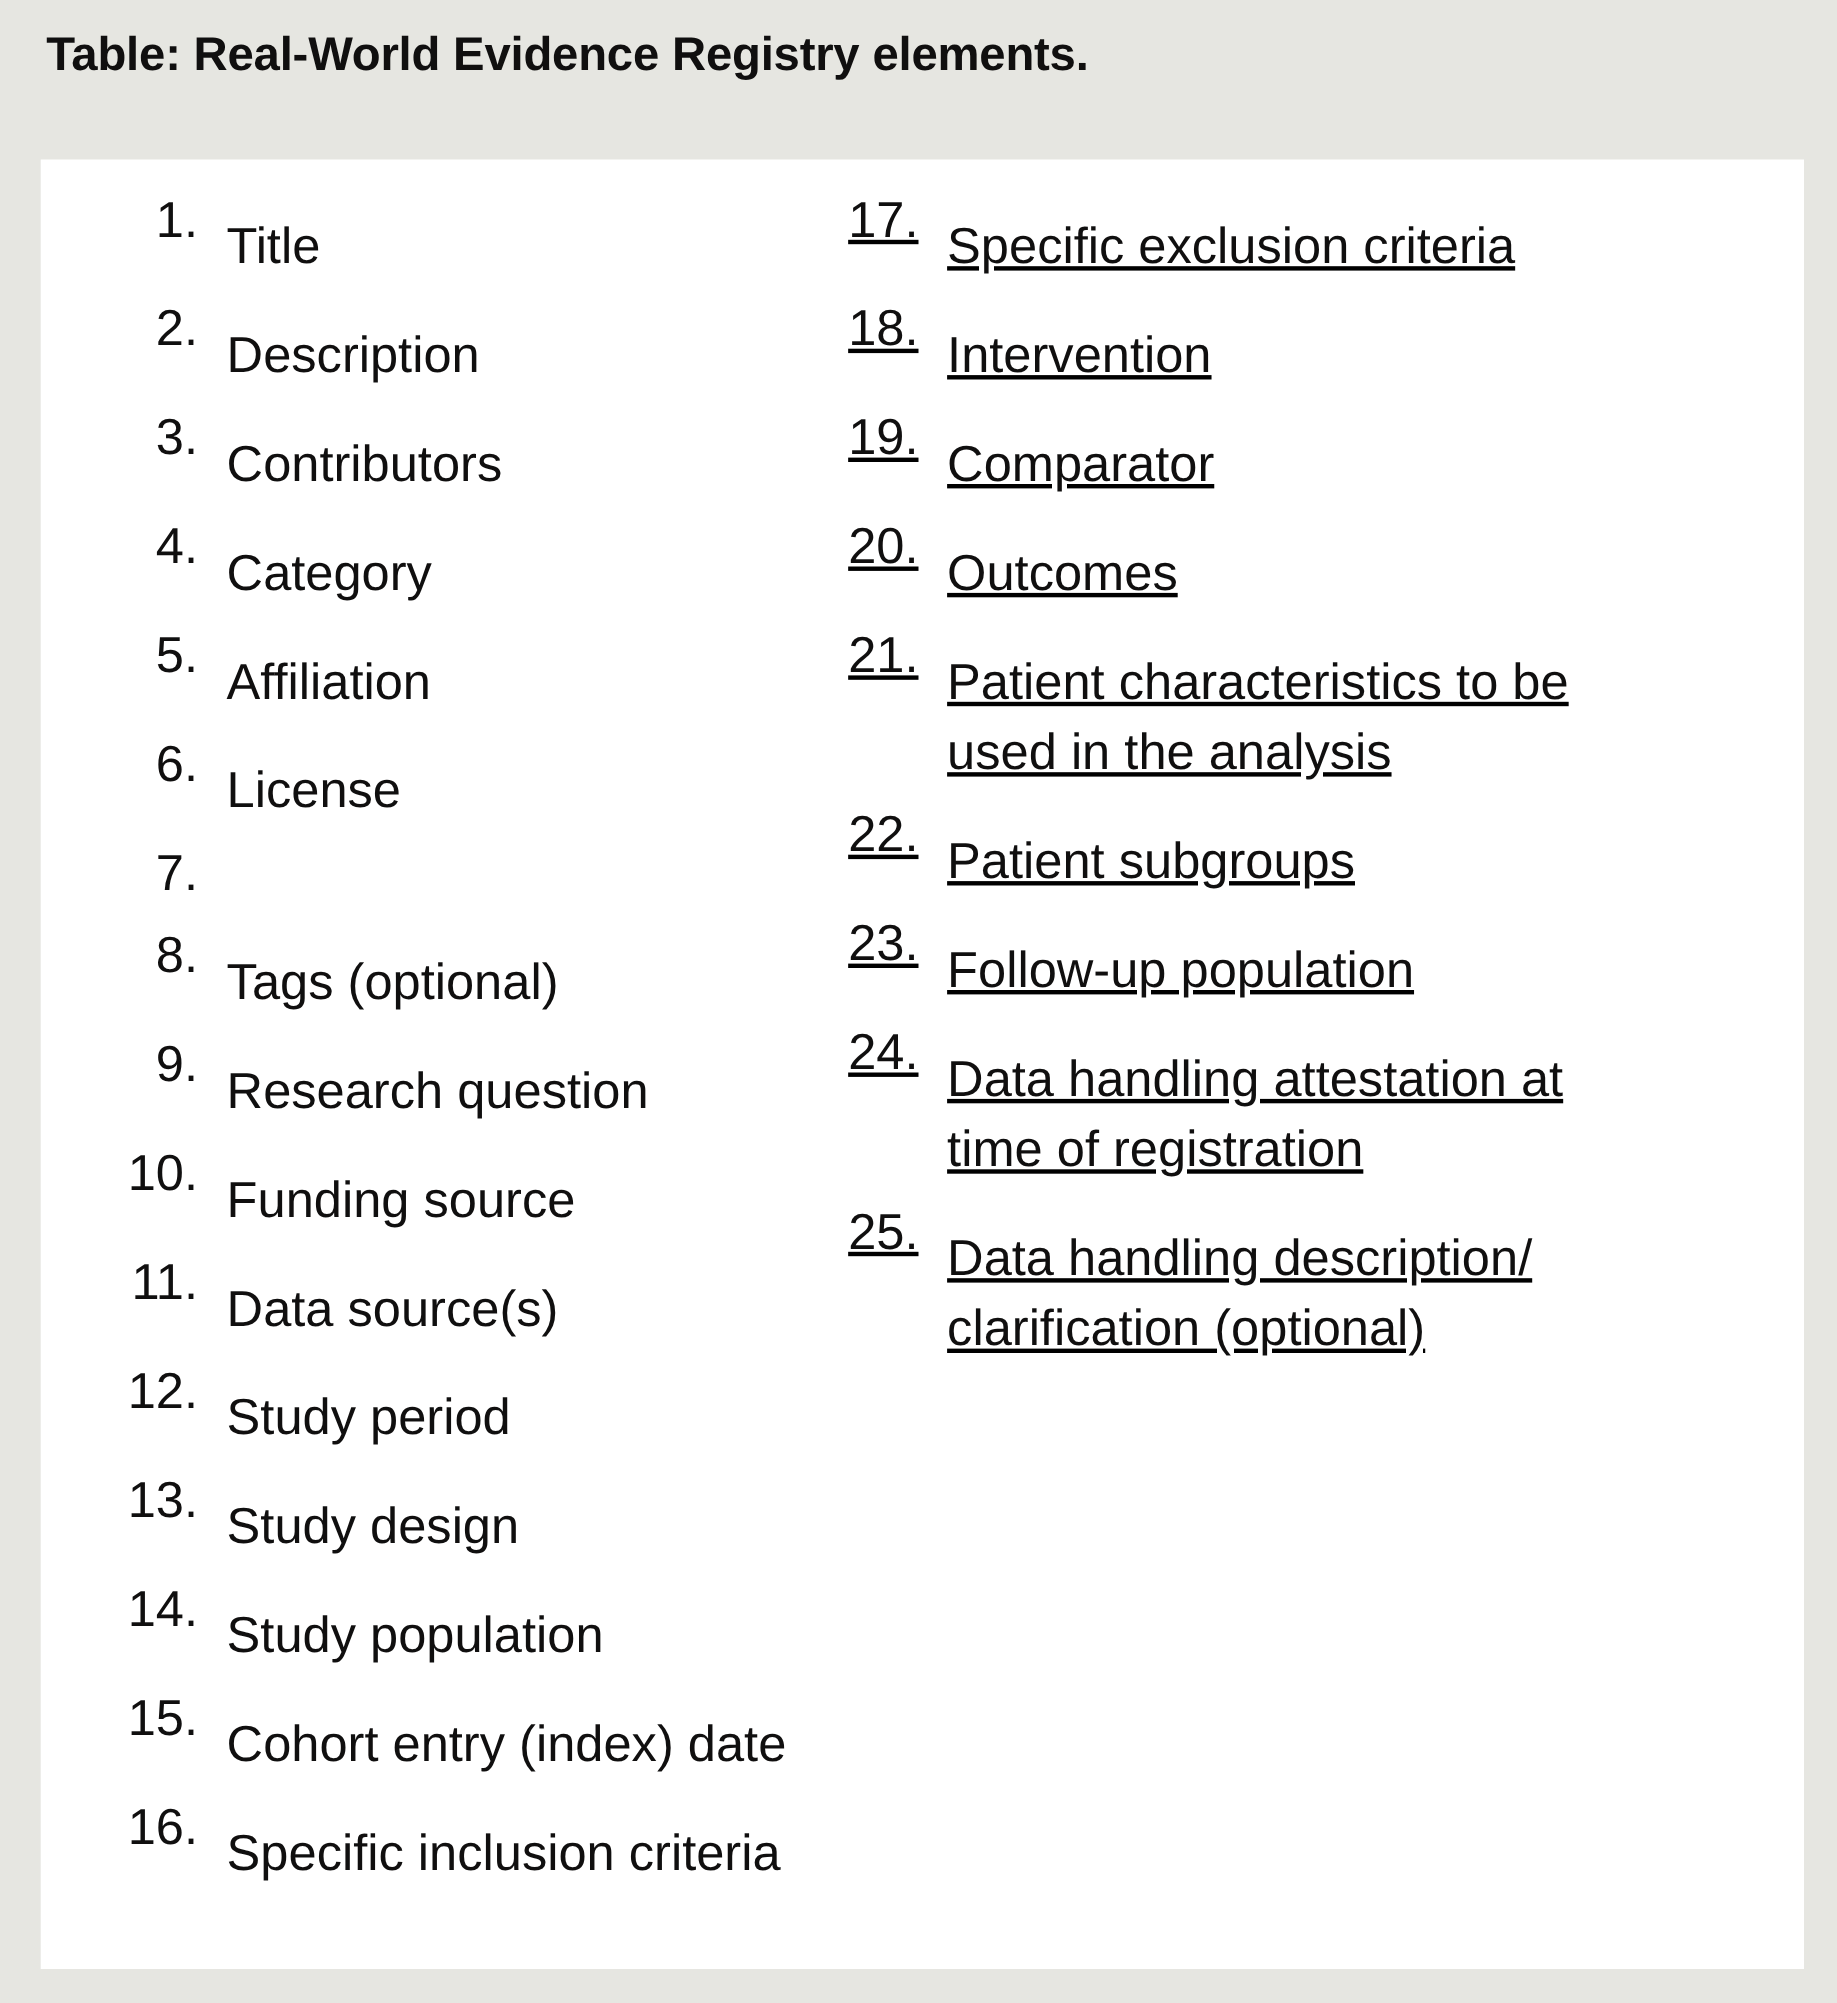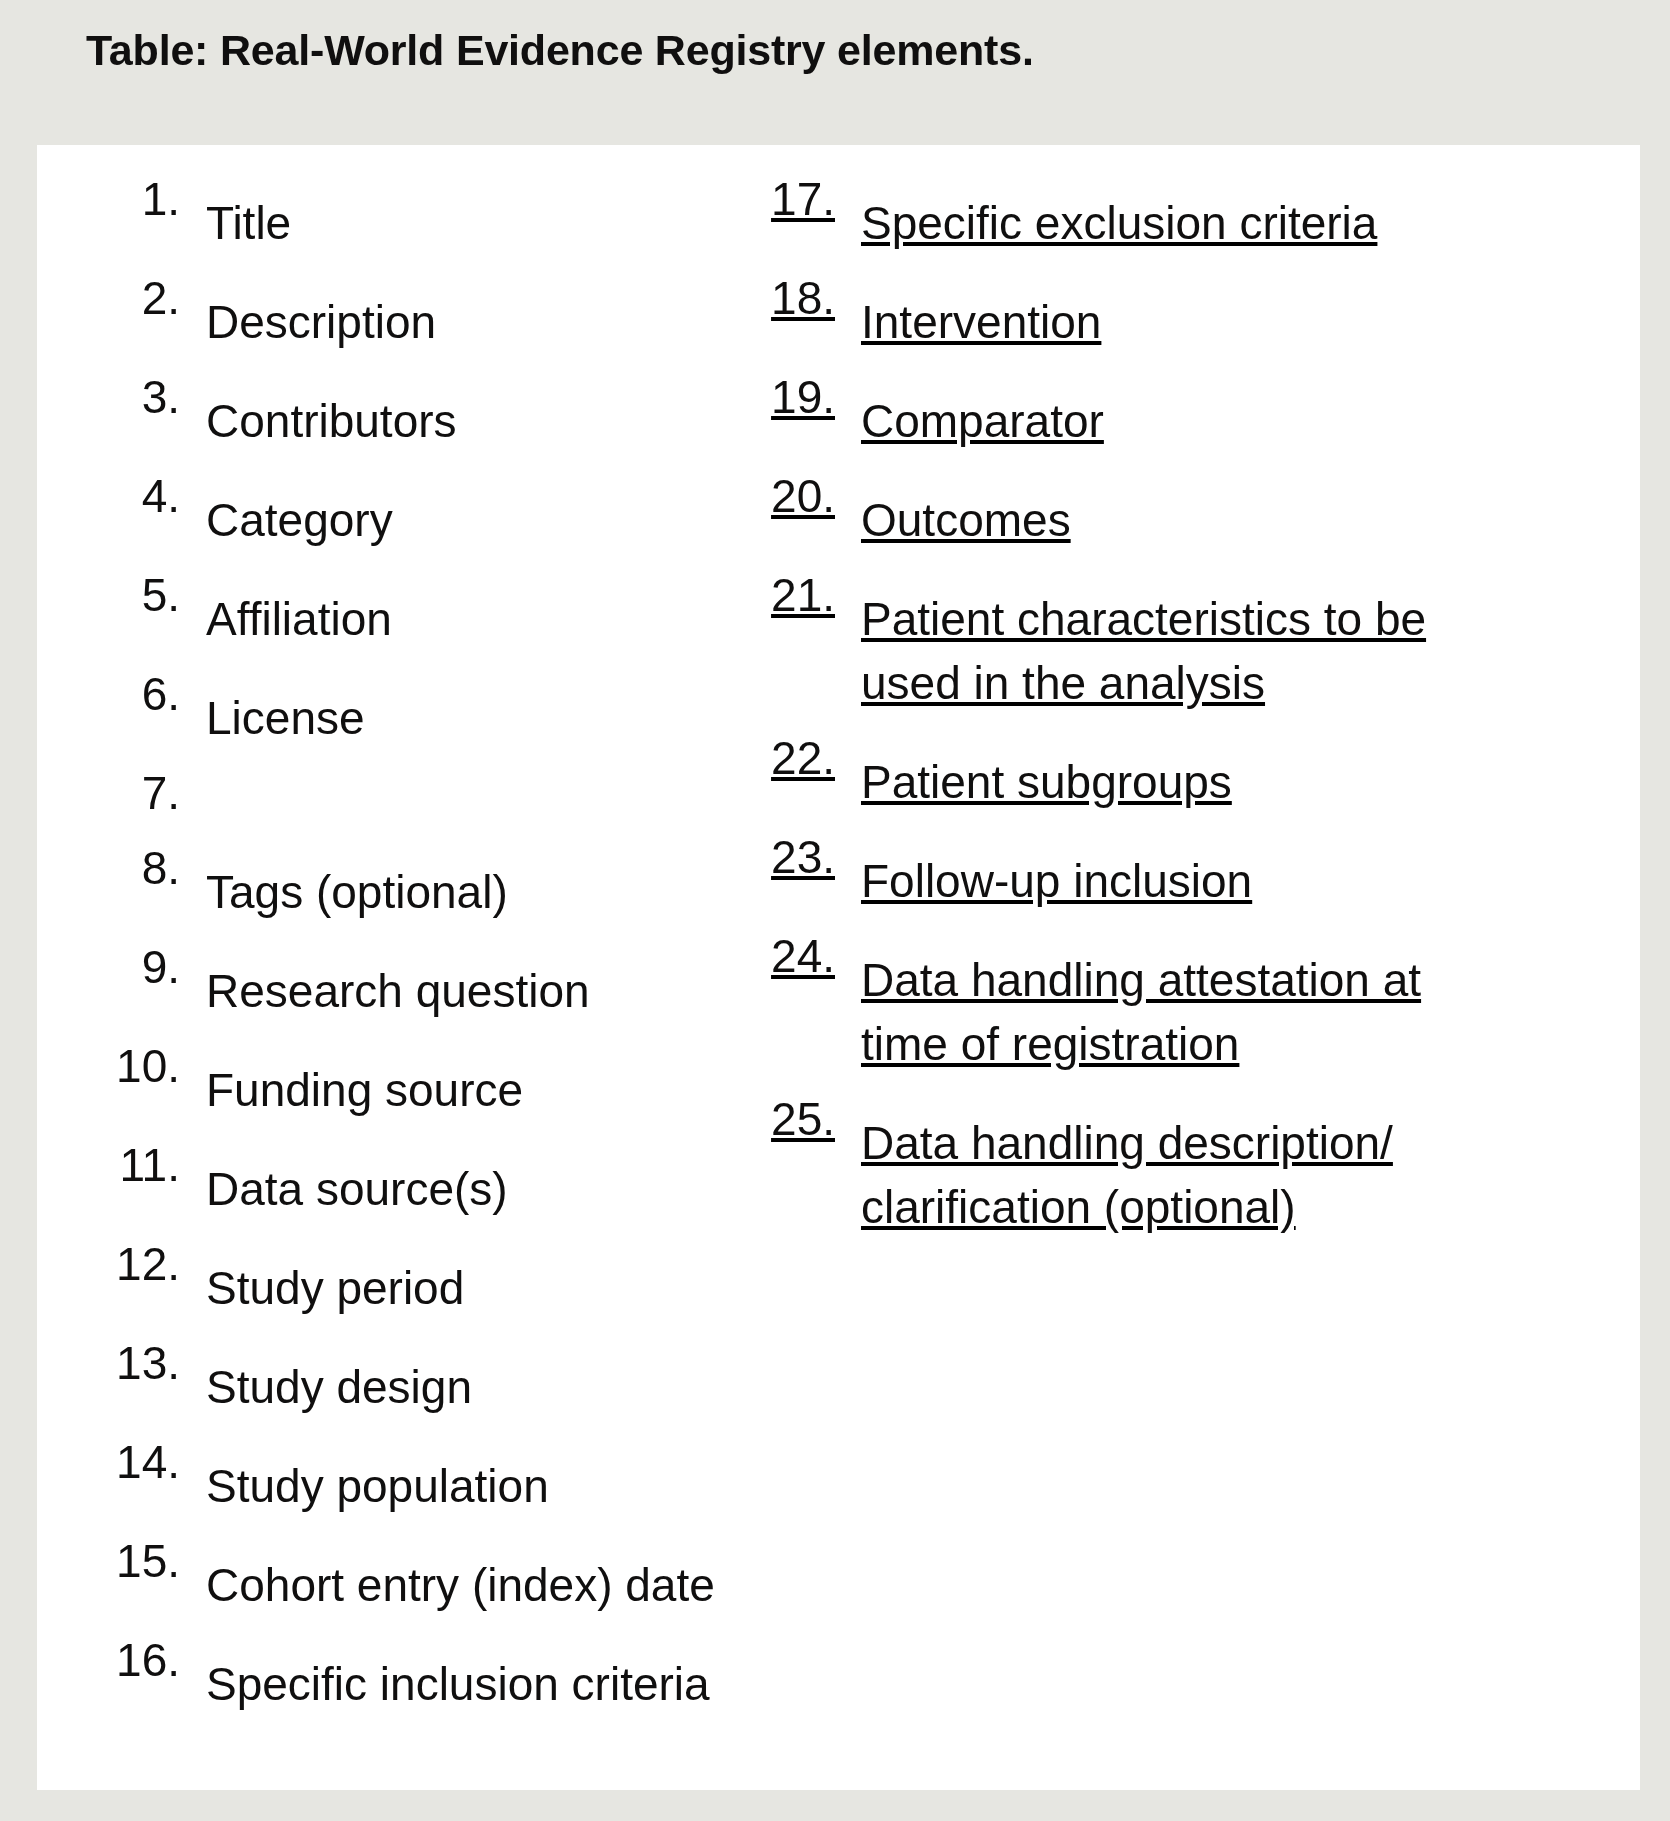--- a/index.html
+++ b/index.html
@@ -24,21 +24,20 @@
   .caption {
     position: absolute;
     left: 42px;
     top: 26px;
     font-size: 43px;
     font-weight: bold;
     color: #100f0f;
     letter-spacing: -0.2px;
     line-height: 1.12;
     white-space: nowrap;
-    margin-left: 44px;
   }
   .card {
     position: absolute;
     left: 37px;
     top: 145px;
     width: 1603px;
     height: 1645px;
     background: #ffffff;
     box-sizing: border-box;
   }
@@ -199,21 +198,21 @@
             <li class="item">
               <span class="num">21.</span>
               <span class="label">Patient characteristics to be used in the analysis</span>
             </li>
             <li class="item">
               <span class="num">22.</span>
               <span class="label">Patient subgroups</span>
             </li>
             <li class="item">
               <span class="num">23.</span>
-              <span class="label">Follow-up inclusion</span>
+              <span class="label">Follow-up population</span>
             </li>
             <li class="item">
               <span class="num">24.</span>
               <span class="label">Data handling attestation at time of registration</span>
             </li>
             <li class="item">
               <span class="num">25.</span>
               <span class="label">Data handling description/ clarification (optional)</span>
             </li>
           </ol>

